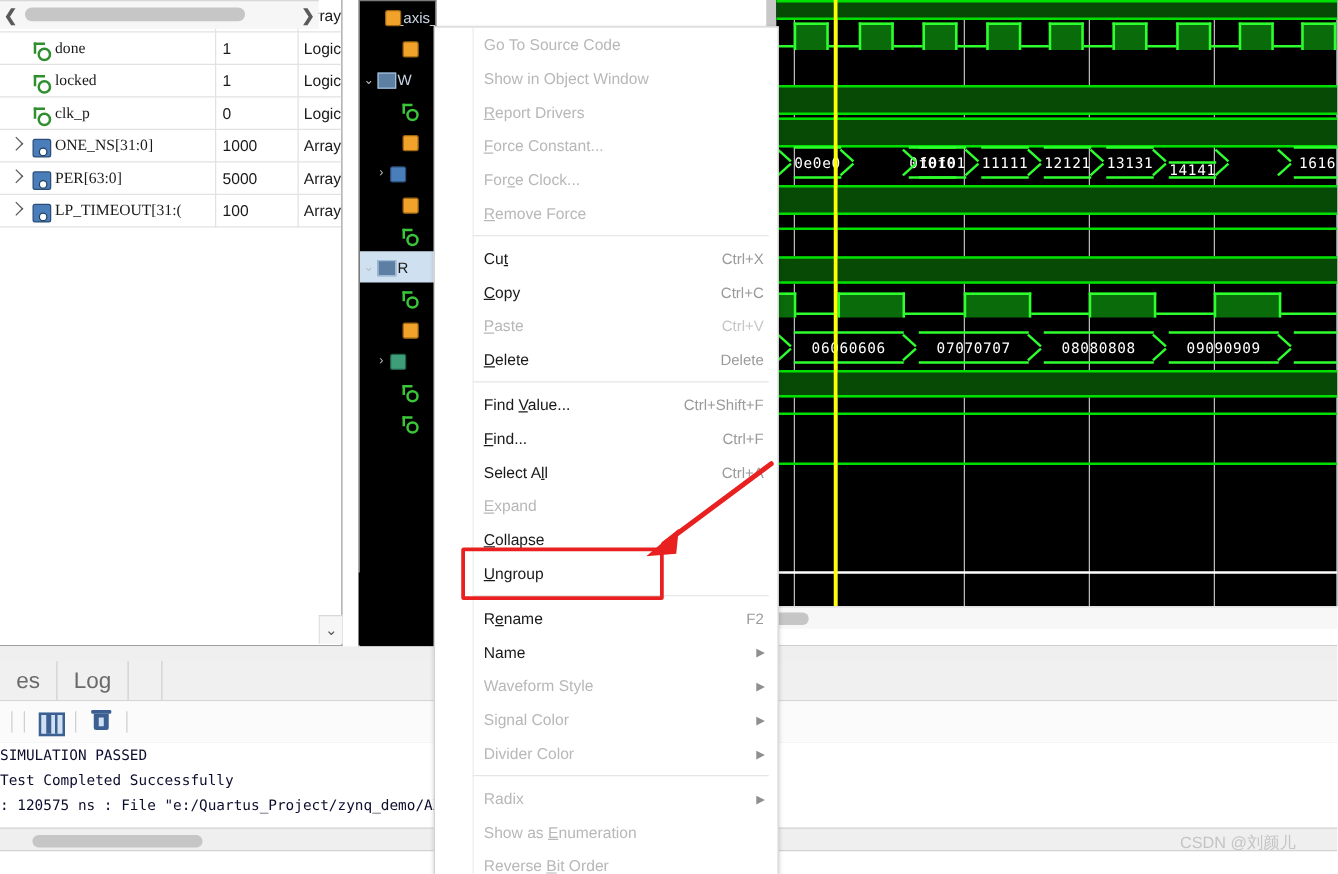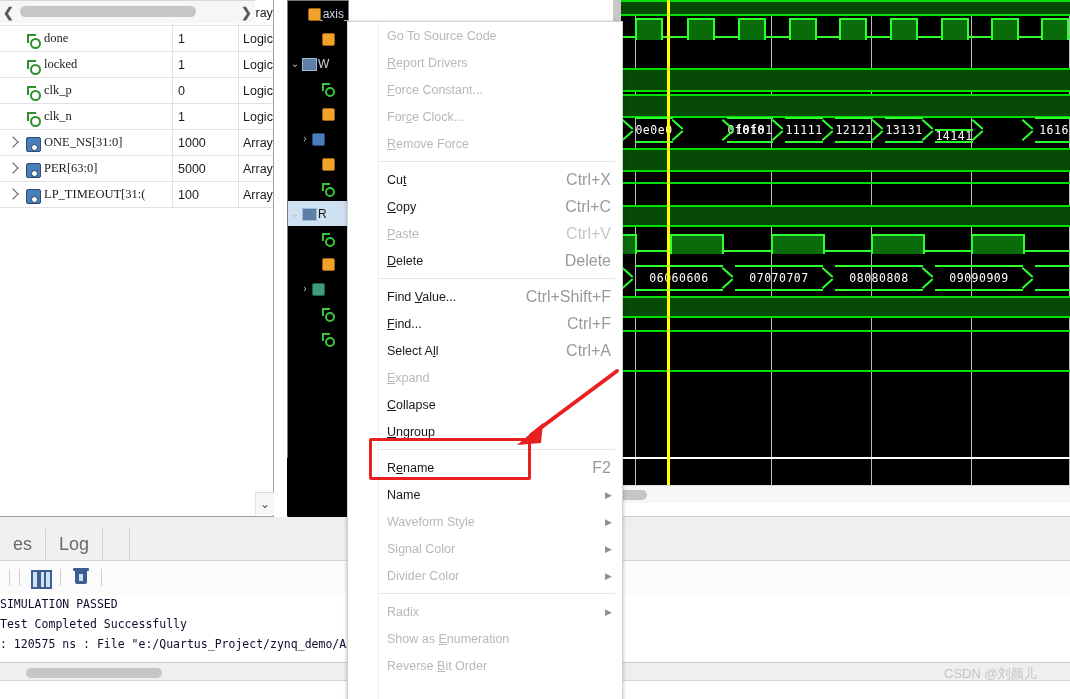--- a/index.html
+++ b/index.html
@@ -141,21 +141,21 @@
      font-family:"Liberation Sans",sans-serif;}
 
   
   #ctxmenu{left:347px;top:21px;width:274px;height:678px;background:#ffffff;
     border:1px solid #d2d2d2;box-shadow:0 1px 4px rgba(0,0,0,.25);overflow:hidden;}
   #ctx-railline{position:absolute;left:30px;top:0;bottom:0;width:1px;background:#ededed;}
   .mi{height:27px;display:flex;align-items:center;position:relative;padding-left:39px;
      font-size:12.5px;color:#1a1a1a;}
   .mi.disabled{color:#b8b8b8;}
   .mi .acc{position:absolute;right:0;top:0;height:27px;display:flex;align-items:center;
-     padding-right:11px;color:#9a9a9a;font-size:16px;}
+     padding-right:11px;color:#9a9a9a;font-size:12px;}
   .mi.disabled .acc{color:#c6c6c6;}
   .mi .sub{position:absolute;right:10px;top:0;height:27px;display:flex;align-items:center;
      color:#8f8f8f;font-size:9px;}
   .msep{height:1px;background:#e6e6e6;margin:4px 7px 4px 30px;}
   .u{text-decoration:underline;}
 
   
   #ungroup-highlight{left:369px;top:438px;width:156px;height:36px;
      border:3px solid #e8201f;border-radius:2px;pointer-events:none;}
   #annot-arrow{left:495px;top:365px;width:130px;height:90px;pointer-events:none;}
@@ -404,33 +404,20 @@
               </span>
               <span class="nm-txt">clk_p</span>
             </div>
           </td>
           <td class="c-val">0</td>
           <td class="c-type">Logic</td>
         </tr>
         <tr class="obj-row">
           <td class="c-name">
             <div class="nm-wrap">
-              <span class="tw pad"></span>
-              <span class="sigicon">
-                <span class="ic-logic" style="position: absolute; left: 1px;"></span>
-              </span>
-              <span class="nm-txt">clk_n</span>
-            </div>
-          </td>
-          <td class="c-val">1</td>
-          <td class="c-type">Logic</td>
-        </tr>
-        <tr class="obj-row">
-          <td class="c-name">
-            <div class="nm-wrap">
               <span class="tw"><i class="chev"></i></span>
               <span class="sigicon">
                 <span class="ic-array-b" style="position: absolute; left: 1px;"></span>
               </span>
               <span class="nm-txt">ONE_NS[31:0]</span>
             </div>
           </td>
           <td class="c-val">1000</td>
           <td class="c-type">Array</td>
         </tr>
@@ -501,20 +488,23 @@
 <div class="abs" id="log-bottom-strip"></div>
 <div class="abs" id="watermark">CSDN @刘颜儿</div>
 
 <div class="abs" id="ctxmenu">
   <div id="ctx-railline"></div>
   <div id="ctx-items">
       <div class="mi disabled">
         <span>Go To Source Code</span>
       </div>
       <div class="mi disabled">
+        <span>Show in Object Window</span>
+      </div>
+      <div class="mi disabled">
         <span><span class="u">R</span>eport Drivers</span>
       </div>
       <div class="mi disabled">
         <span><span class="u">F</span>orce Constant...</span>
       </div>
       <div class="mi disabled">
         <span>For<span class="u">c</span>e Clock...</span>
       </div>
       <div class="mi disabled">
         <span><span class="u">R</span>emove Force</span>

